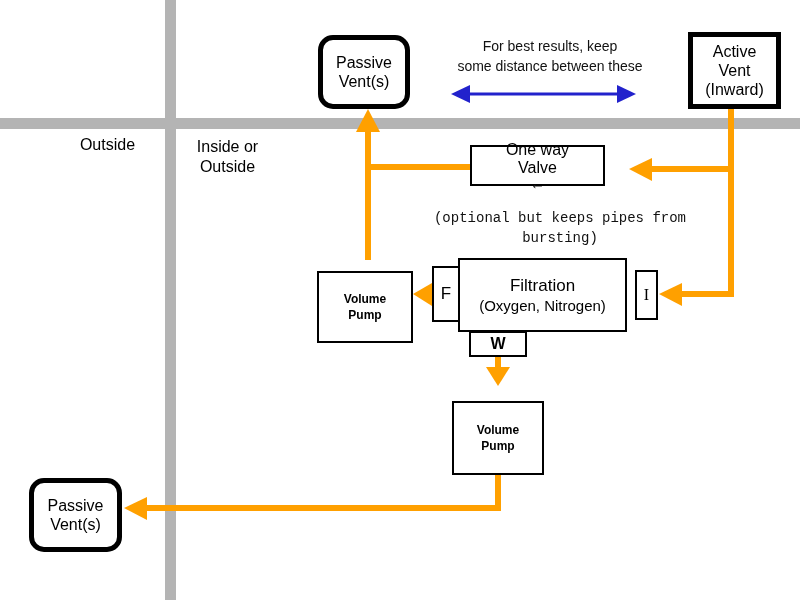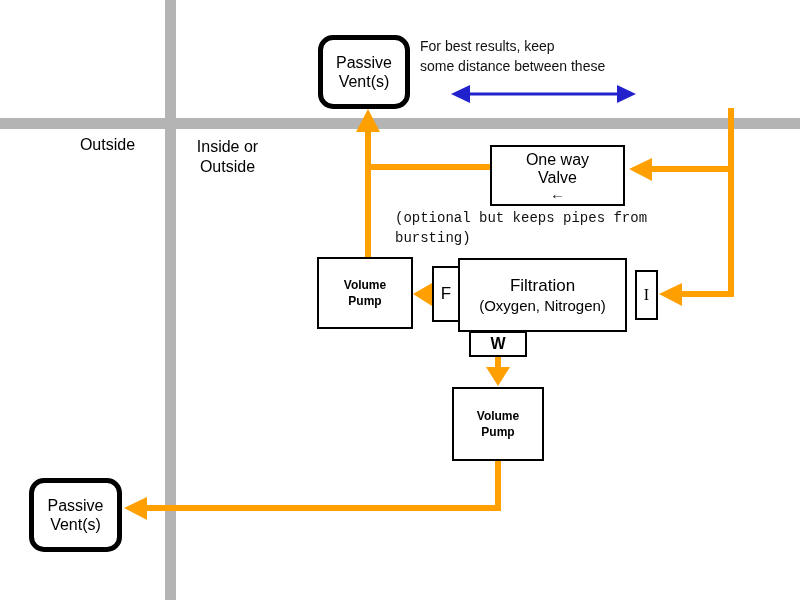--- a/index.html
+++ b/index.html
@@ -15,28 +15,28 @@
     position:absolute;z-index:3;background:#fff;border:2px solid #000;
     display:flex;flex-direction:column;align-items:center;justify-content:center;
     text-align:center;box-sizing:border-box;
   }
   .thick{border-width:5px;}
   .ml{white-space:pre-line;}
   .vent{font-size:16px;line-height:19px;border-radius:15px;}
   #active-vent{font-size:16px;line-height:19px;}
   #one-way-valve{font-size:16px;line-height:18px;}
   #one-way-valve .dir{font-size:15px;line-height:14px;color:#222;}
-  .pump{font-weight:bold;font-size:12px;line-height:16px;}
+  .pump{font-weight:bold;font-size:12px;line-height:16px;margin-top:14px;}
   #filtration .t1{font-size:17px;line-height:21px;}
   #filtration .t2{font-size:15px;line-height:19px;}
   .port{font-size:17px;}
   #port-i{font-family:"Liberation Serif", serif;font-size:16px;}
   #port-w{font-weight:bold;font-size:16px;}
   .lbl{position:absolute;z-index:3;text-align:center;font-size:16px;line-height:20px;}
-  .note{position:absolute;z-index:3;text-align:left;font-size:14px;line-height:20px;color:#111;}
+  .note{position:absolute;z-index:3;text-align:center;font-size:14px;line-height:20px;color:#111;}
 </style>
 </head>
 <body>
 
 <div id="canvas">
 
   <div id="divider-v" class="divider"></div>
   <div id="divider-h" class="divider"></div>
 
   <svg id="pipes" width="800" height="600" viewBox="0 0 800 600">
@@ -81,22 +81,25 @@
   <div class="lbl ml" style="left:175px;top:137px;width:105px;">Inside or
 Outside</div>
 
   <div class="note ml" style="left:420px;top:36px;width:260px;">For best results, keep
 some distance between these</div>
   <div class="note" style="left:395px;top:208px;width:330px;font-family:Liberation Mono, monospace;">(optional but keeps pipes from bursting)</div>
 
   <div class="box thick vent ml" id="passive-vent-top" style="left:318px;top:35px;width:92px;height:74px;">Passive
 Vent(s)</div>
 
+  <div class="box thick ml" id="active-vent" style="left:688px;top:32px;width:93px;height:77px;">Active
+Vent
+(Inward)</div>
 
-  <div class="box" id="one-way-valve" style="left:490px;top:145px;width:135px;height:61px;">
+  <div class="box" id="one-way-valve" style="left:470px;top:145px;width:135px;height:41px;">
     <span class="ml">One way
 Valve</span>
     <span class="dir">←</span>
   </div>
 
   <div class="box pump ml" id="volume-pump-upper" style="left:317px;top:257px;width:96px;height:72px;">Volume
 Pump</div>
 
   <div class="box port" id="port-f" style="left:432px;top:266px;width:28px;height:56px;z-index:3;">F</div>
 

